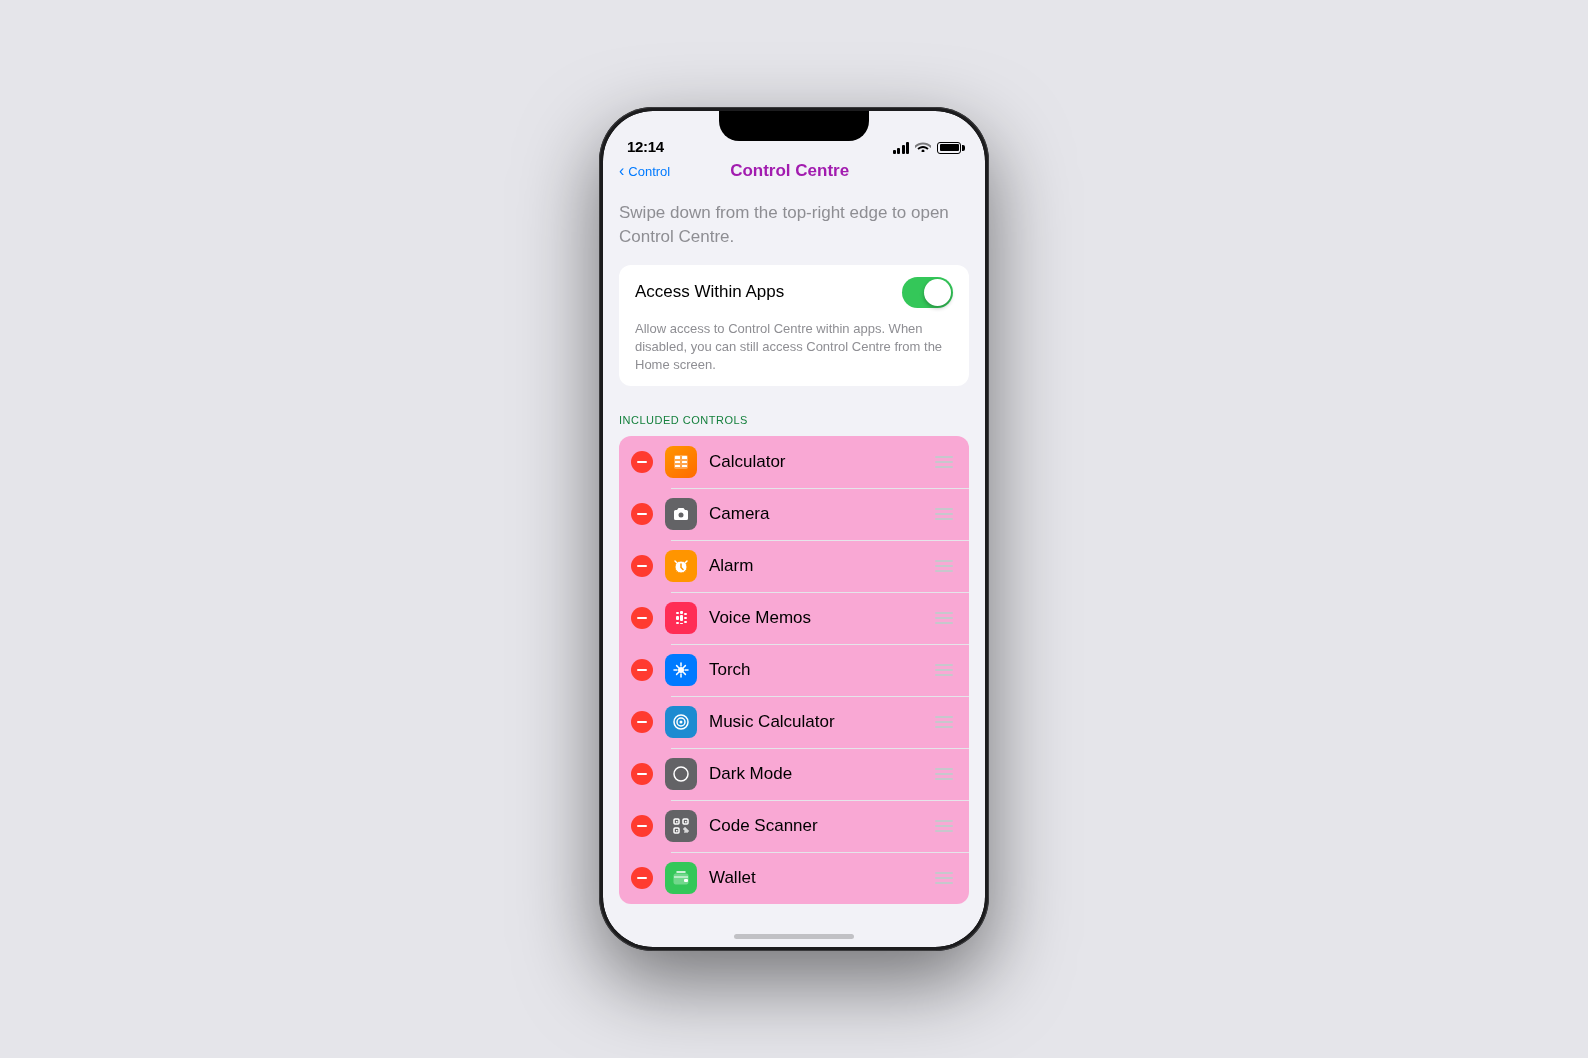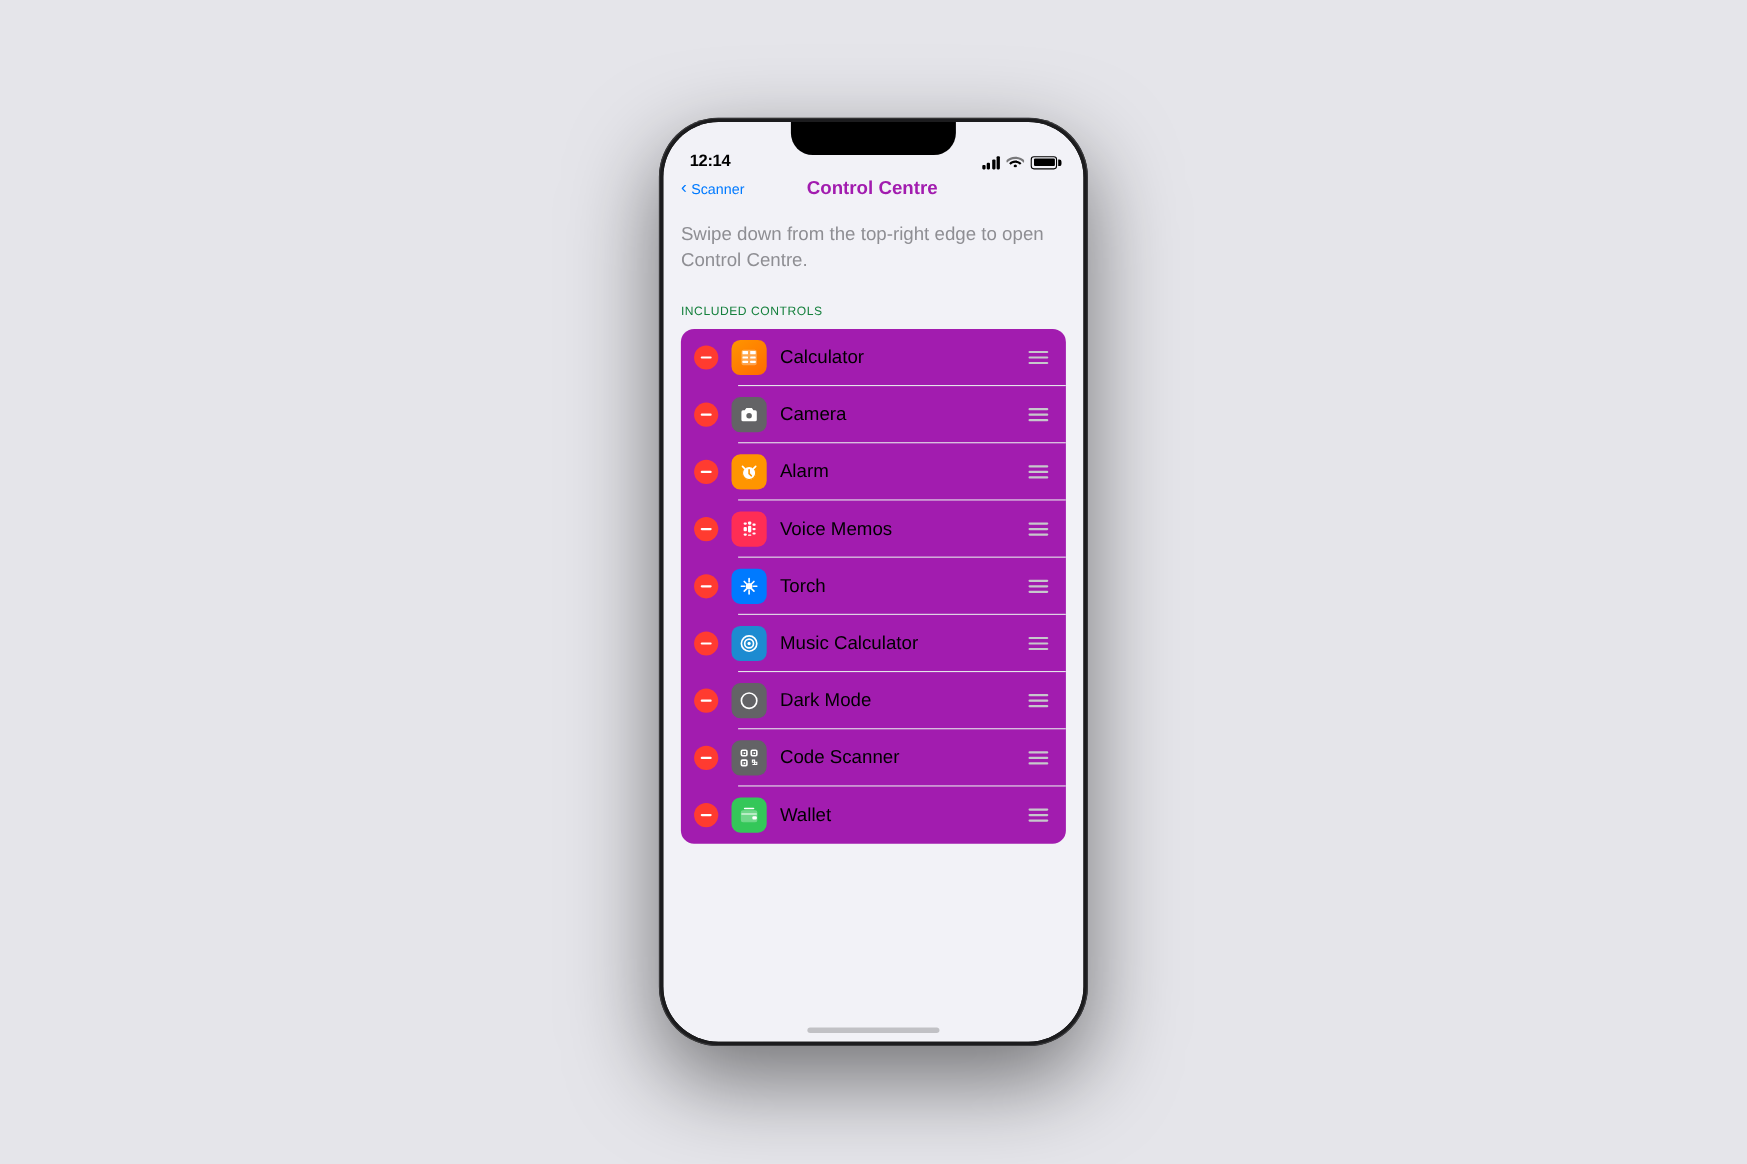--- a/index.html
+++ b/index.html
@@ -203,21 +203,21 @@
     .section-header {
       padding: 20px 16px 6px;
       font-size: 11px;
       font-weight: 400;
       color: #15803d;
       letter-spacing: 0.5px;
       text-transform: uppercase;
     }
     
     .list-card {
-      background: #a21caf;
+      background: #f9a8d4;
       border-radius: 12px;
       margin: 4px 16px 8px;
       overflow: hidden;
     }
     .list-item {
       display: flex;
       align-items: center;
       padding: 10px 12px;
       gap: 12px;
       position: relative;
@@ -322,30 +322,39 @@
           <div class="battery-icon">
             <div class="battery-fill"></div>
           </div>
         </div>
       </div>
 
       <div class="nav-bar">
         <div class="nav-search-back">
           <div class="nav-back-arrow">
             <span class="chevron">‹</span>
-            <span>Scanner</span>
+            <span>Control</span>
           </div>
         </div>
         <div class="nav-title">Control Centre</div>
       </div>
 
       <div class="content">
 
         <div class="desc-text">Swipe down from the top-right edge to open Control Centre.</div>
 
+        <div class="card">
+          <div class="toggle-row">
+            <span class="toggle-label">Access Within Apps</span>
+            <div class="toggle">
+              <div class="toggle-knob"></div>
+            </div>
+          </div>
+          <div class="toggle-desc">Allow access to Control Centre within apps. When disabled, you can still access Control Centre from the Home screen.</div>
+        </div>
 
         <div class="section-header">INCLUDED CONTROLS</div>
 
         <div class="list-card">
         <div class="list-item">
               <div class="remove-btn"></div>
               <div class="app-icon" style="background: linear-gradient(145deg, rgb(255, 149, 0), rgb(255, 107, 0));">
                 <svg width="20" height="20" viewBox="0 0 20 20" fill="none">
       <rect x="3" y="3" width="14" height="14" rx="2" fill="white" opacity="0.3"></rect>
       <rect x="4" y="4" width="5" height="3" rx="0.5" fill="white"></rect>

